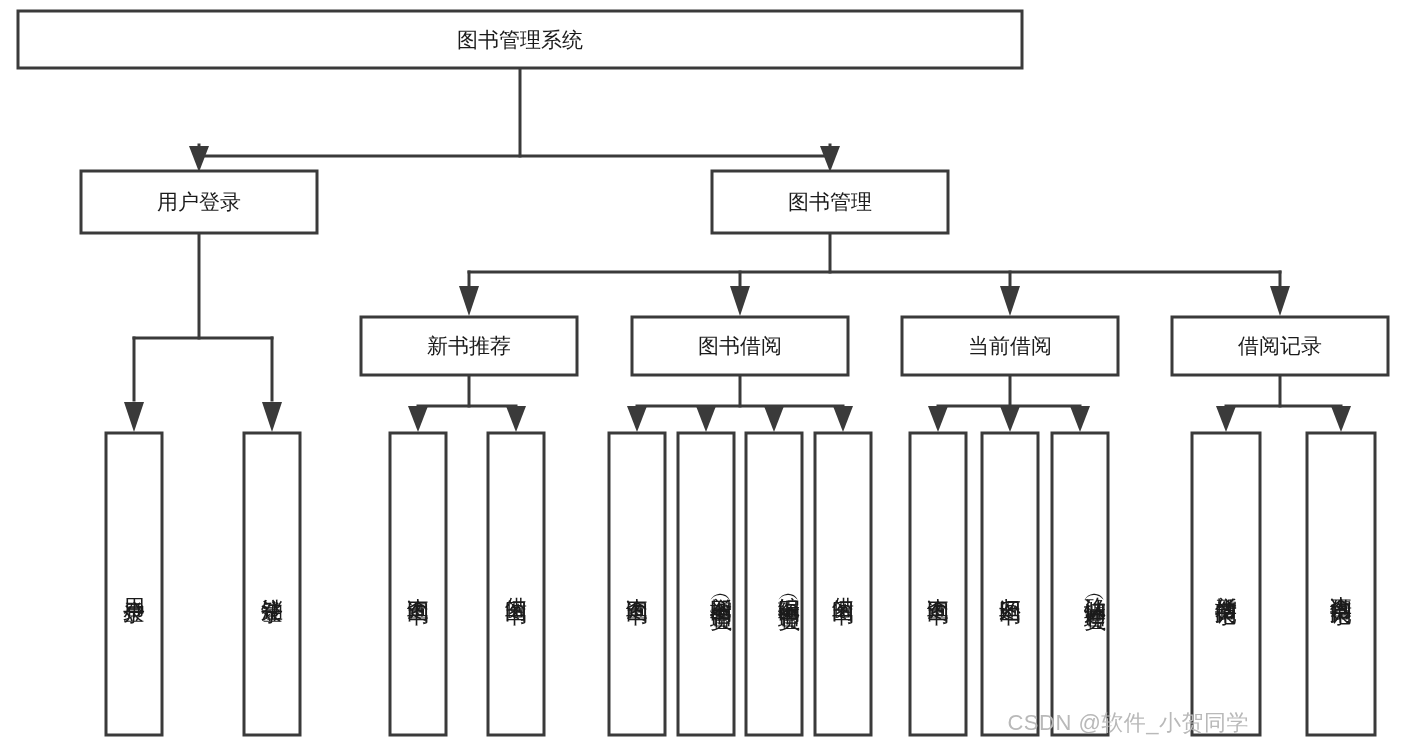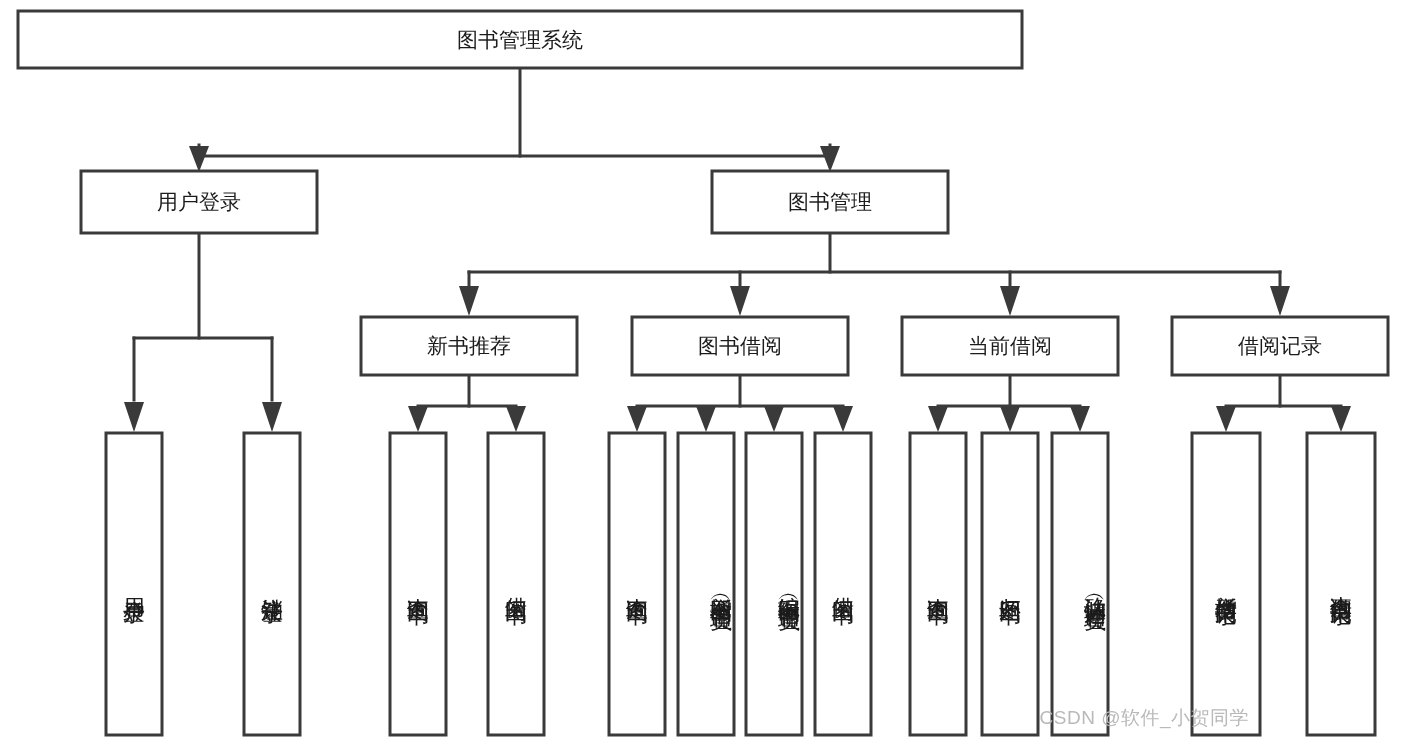--- a/index.html
+++ b/index.html
@@ -62,23 +62,23 @@
     justify-content: center;
     white-space: nowrap;
     pointer-events: none;
   }
   .leaf-label-wrap.centered {
     align-items: center;
   }
   .watermark {
     position: absolute;
     right: 8px;
-    bottom: 16px;
-    font-family: "Liberation Sans", "DejaVu Sans", sans-serif;
-    font-size: 19px;
+    bottom: 9px;
+    font-family: "Liberation Sans", "DejaVu Sans", sans-serif;
+    font-size: 22px;
     color: #b9b9b9;
     letter-spacing: 0.5px;
     white-space: nowrap;
   }
 </style>
 </head>
 <body>
 
 <div id="diagram-root">
 

